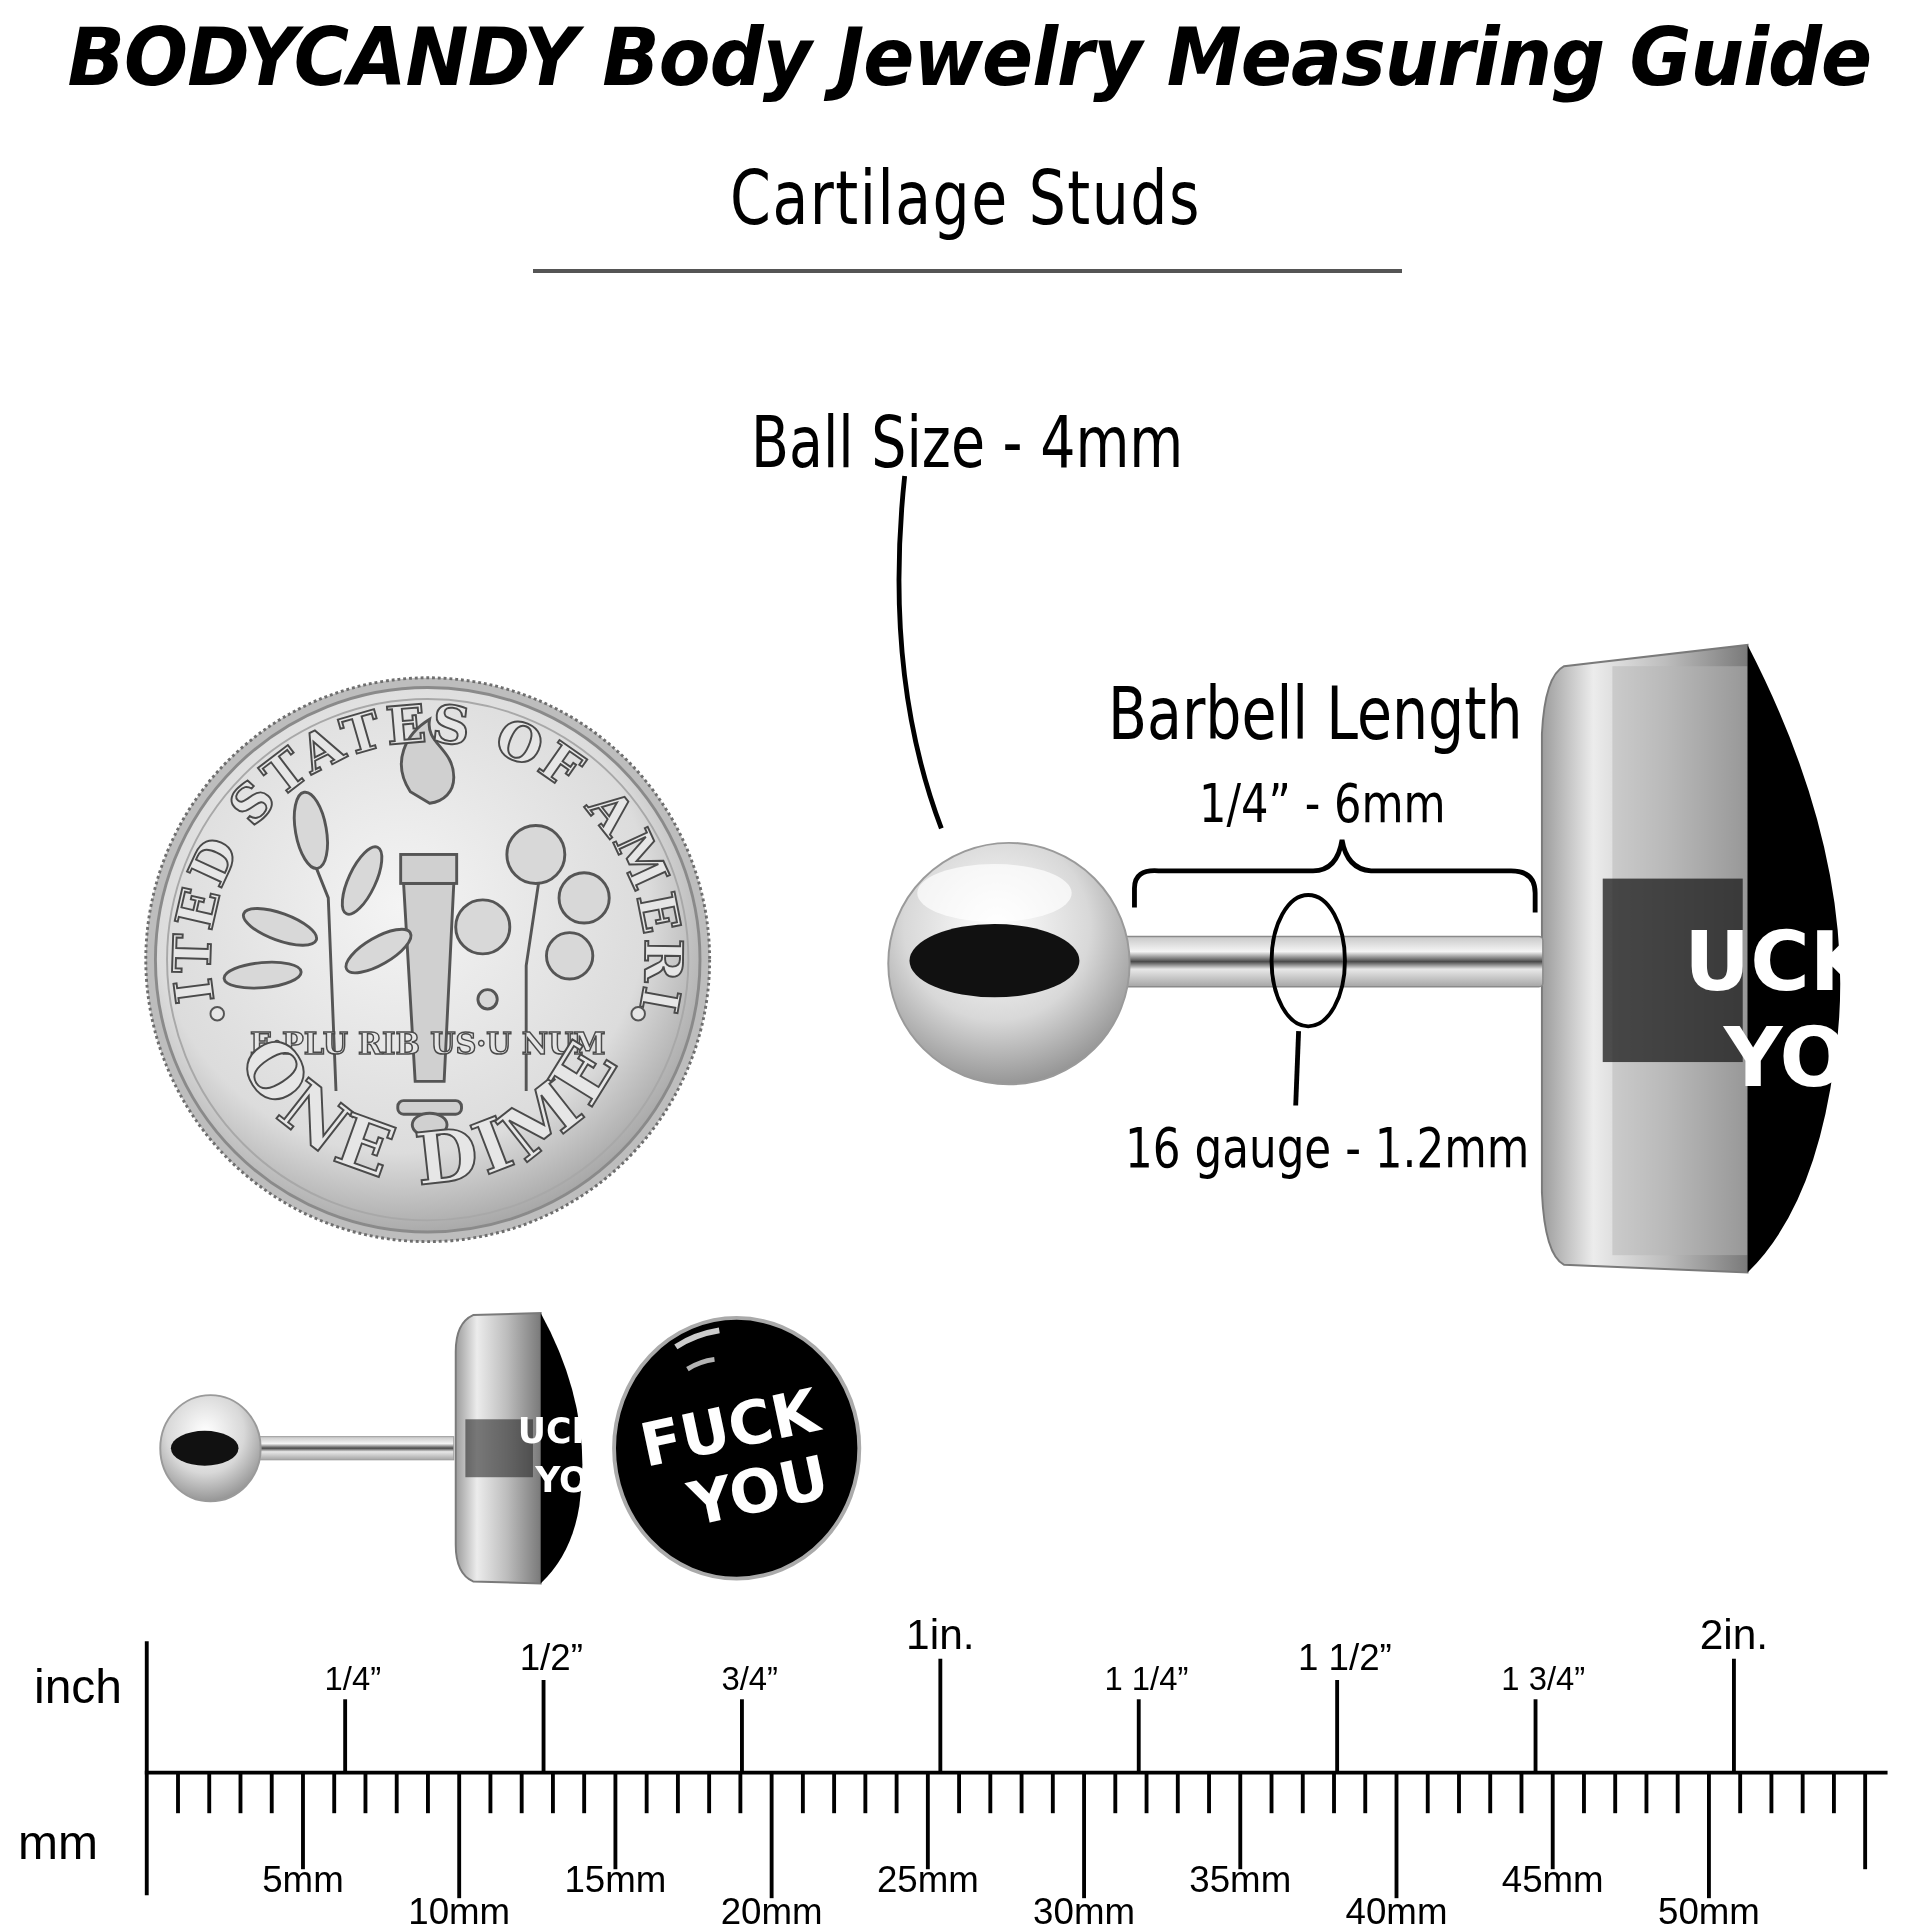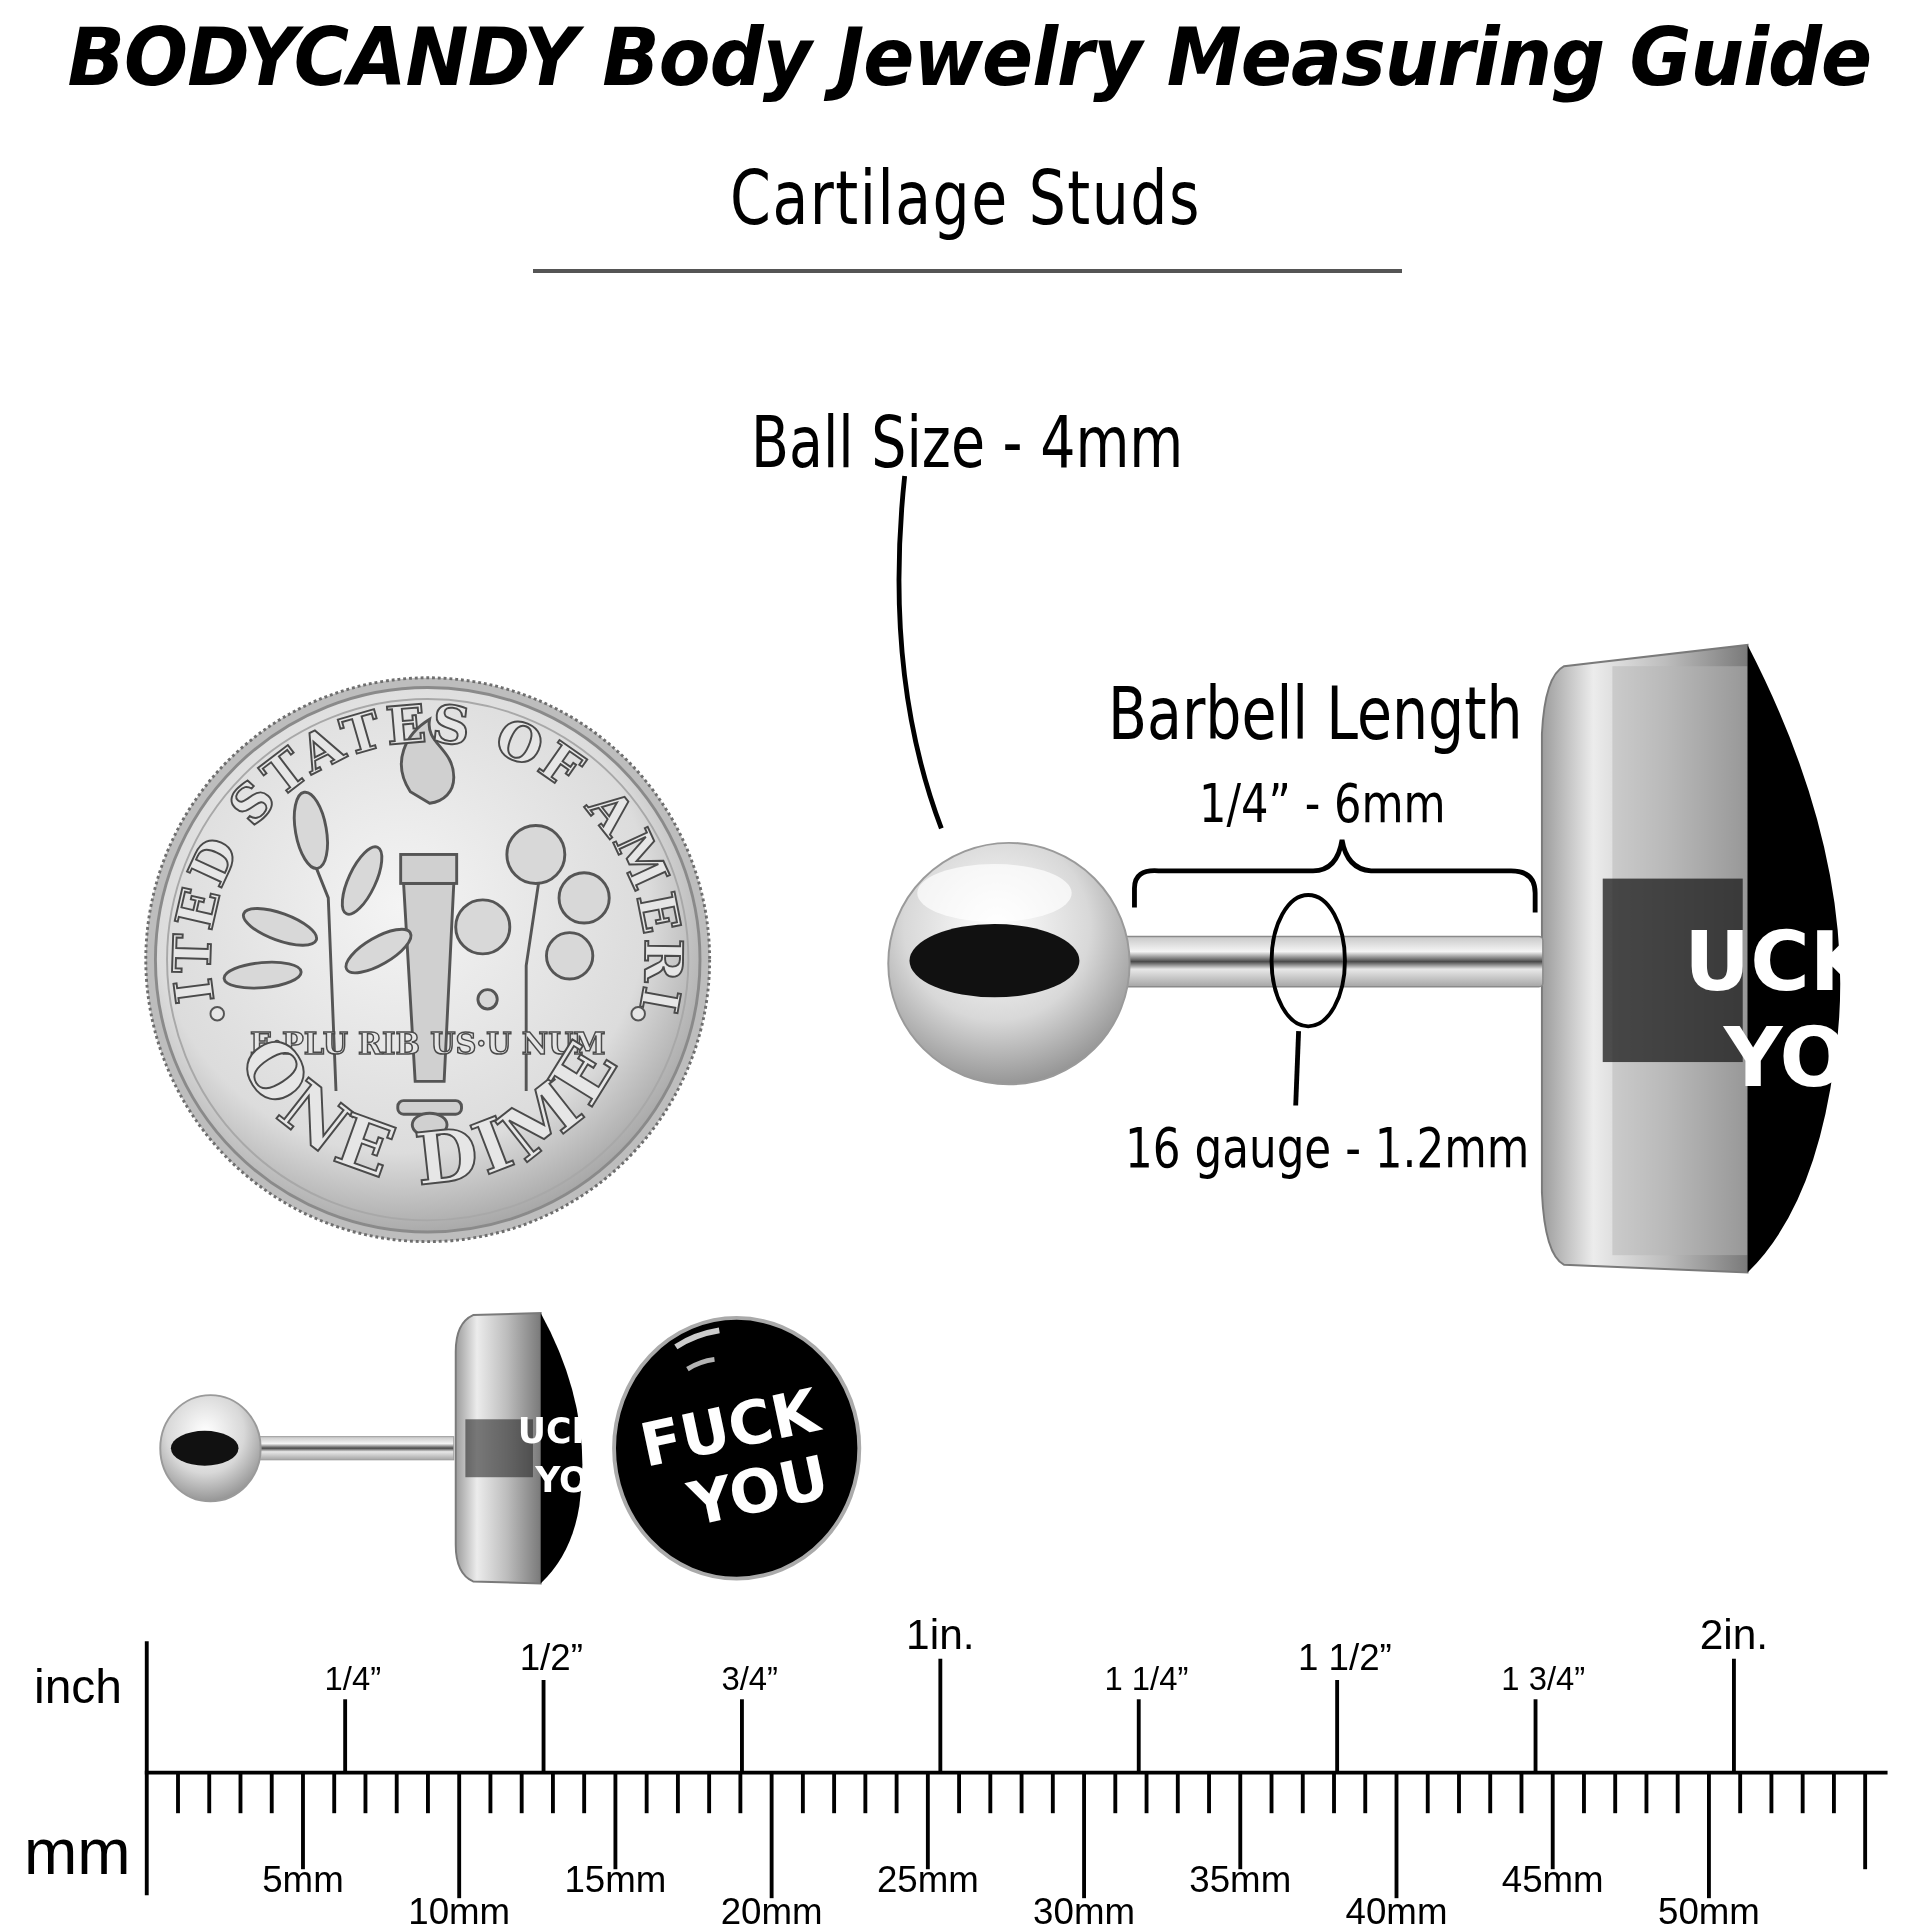--- a/index.html
+++ b/index.html
@@ -230,14 +230,14 @@
       <text x="1795.888" y="1708" text-anchor="middle" font-family="Liberation Sans, sans-serif" font-size="44" fill="#000">2in.</text>
     </g>
 </svg>
 
 <div class="abs label" style="left:751px;top:401px;font-size:71px;transform:scaleX(0.78);">Ball Size - 4mm</div>
 <div class="abs label" style="left:1108px;top:671px;font-size:73px;transform:scaleX(0.78);">Barbell Length</div>
 <div class="abs label" style="left:1199px;top:772px;font-size:54px;transform:scaleX(0.8);">1/4” - 6mm</div>
 <div class="abs label" style="left:1125px;top:1115px;font-size:56px;transform:scaleX(0.78);">16 gauge - 1.2mm</div>
 
 <div class="abs ruler-text" style="left:34px;top:1659px;font-size:48px;">inch</div>
-<div class="abs ruler-text" style="left:24px;top:1815px;font-size:64px;">mm</div>
+<div class="abs ruler-text" style="left:18px;top:1815px;font-size:48px;">mm</div>
 
 
 </body></html>

